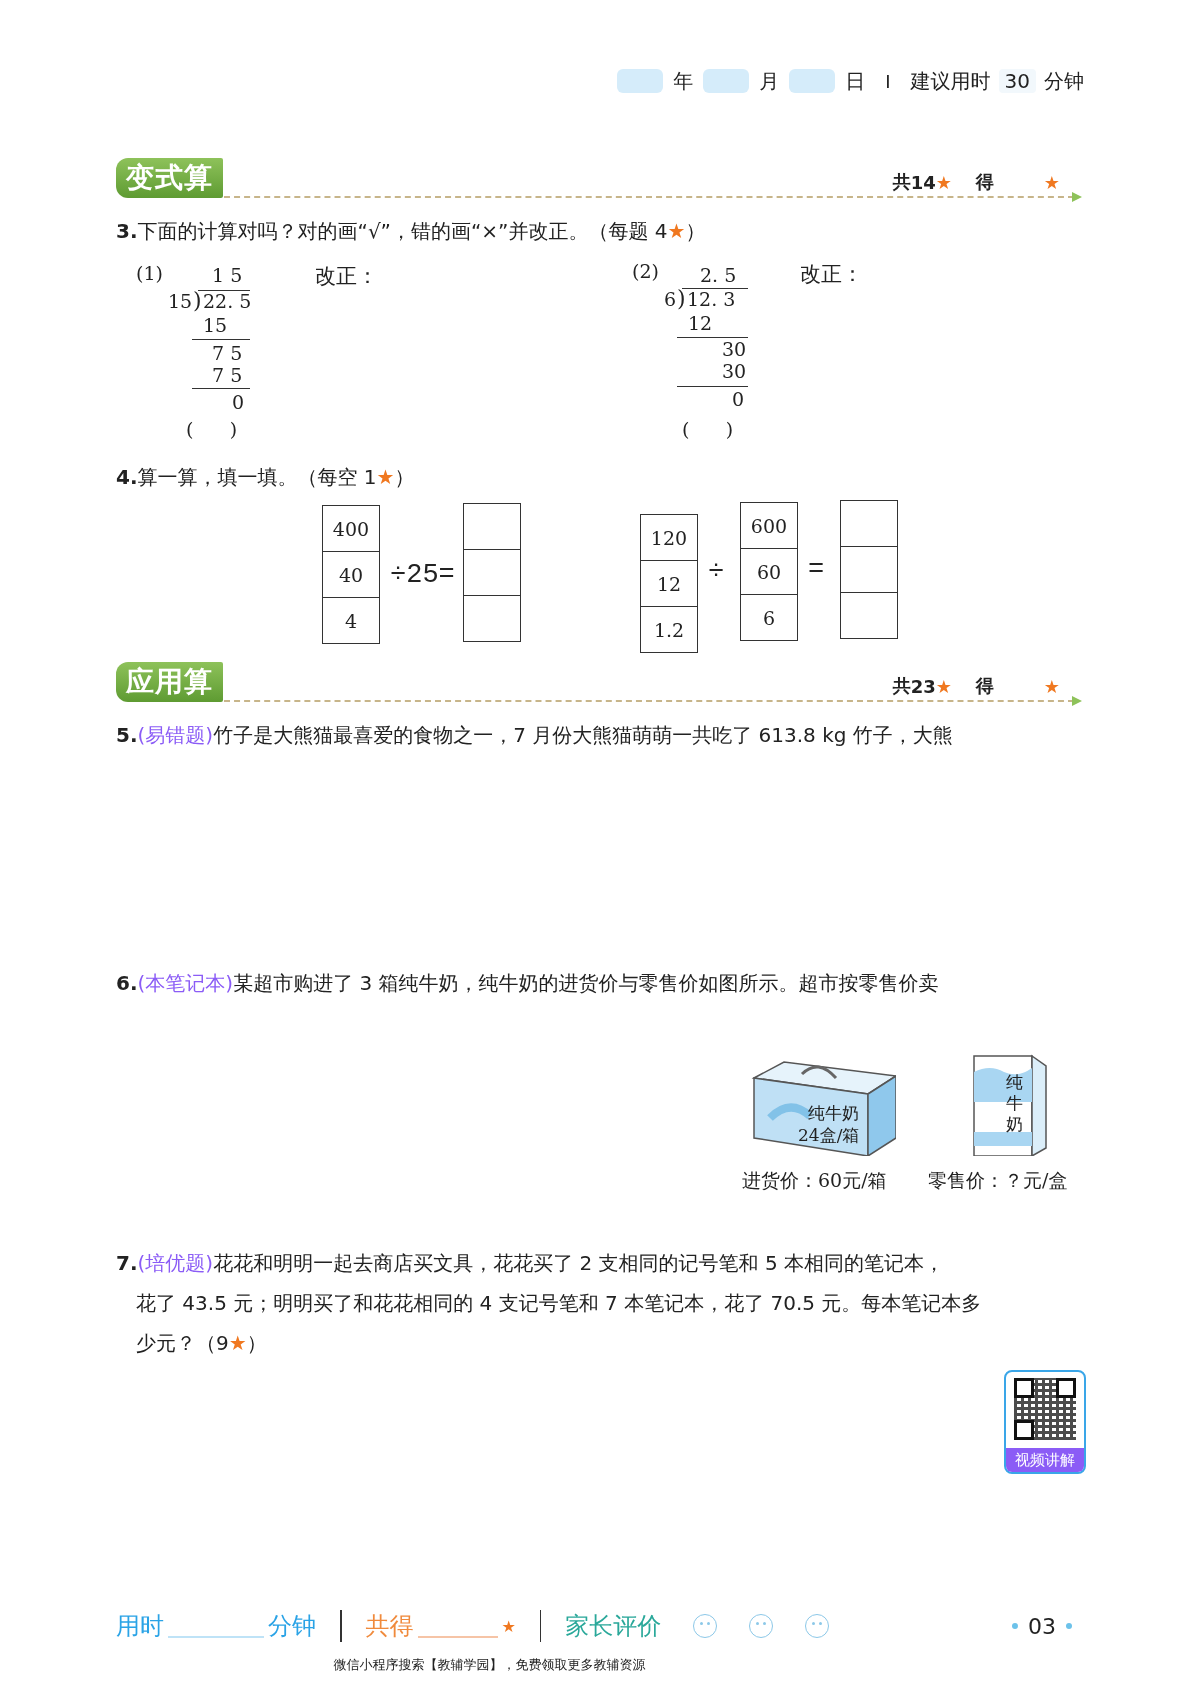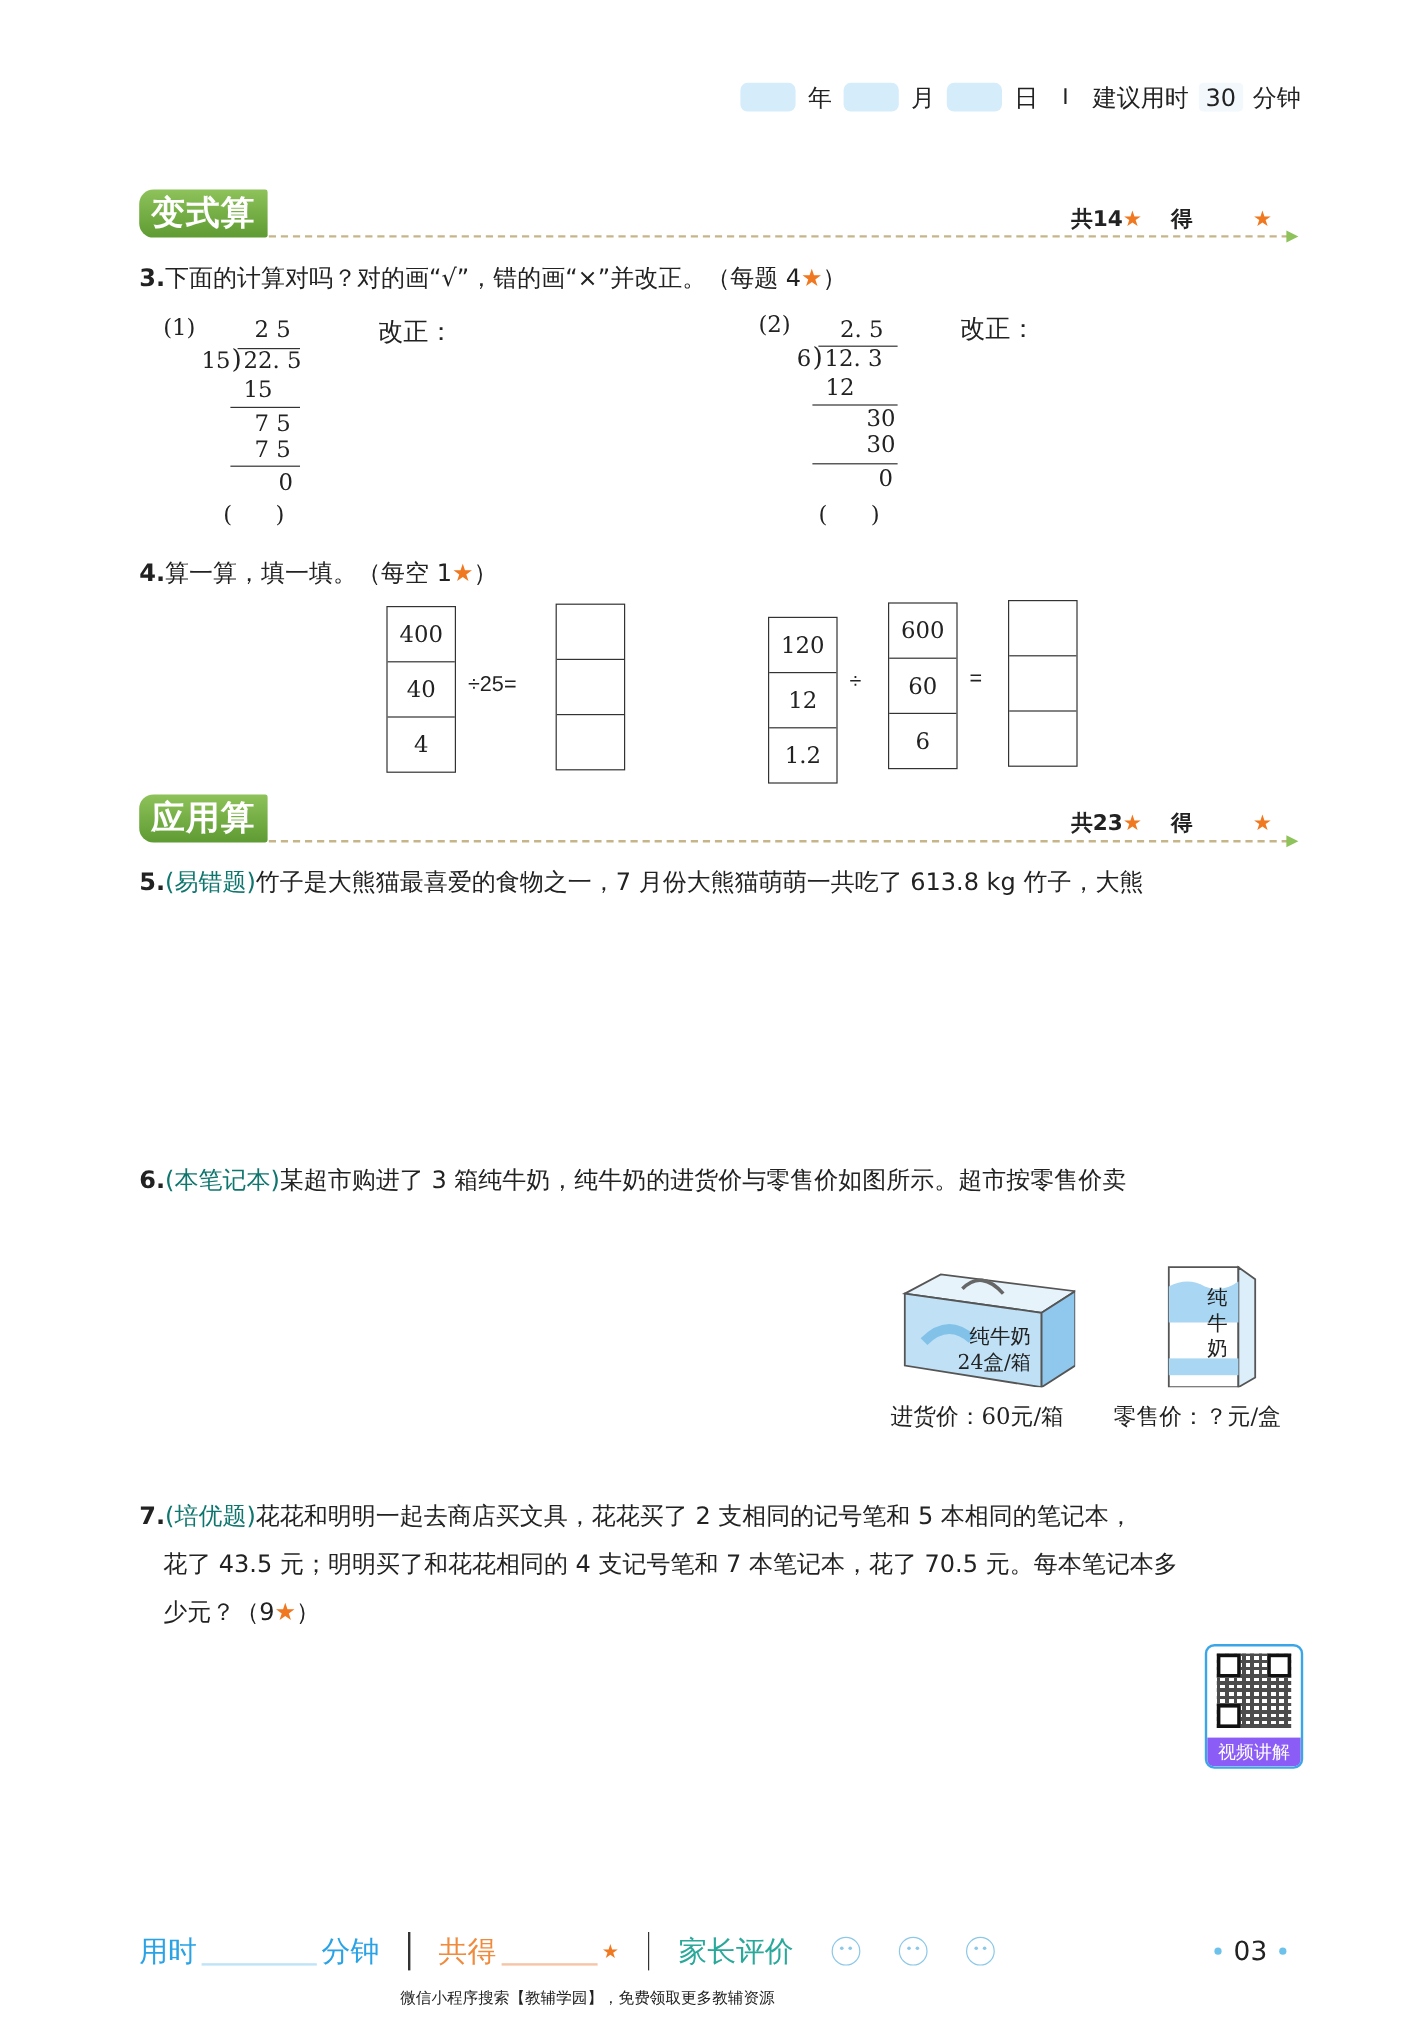--- a/index.html
+++ b/index.html
@@ -16,33 +16,33 @@
   .sec { left:116px; width:966px; height:44px; }
   .sec-tag { position:absolute; left:0; top:0; height:40px; padding:0 10px; background:linear-gradient(#8ec25a,#5e9b32);
              color:#fff; font-size:28px; font-weight:bold; line-height:40px; border-radius:12px 2px 2px 12px; letter-spacing:1px; }
   .sec-line { position:absolute; left:108px; right:8px; bottom:4px; border-bottom:2px dashed #c7b58a; }
   .sec-arrow { position:absolute; right:0; bottom:0; width:0; height:0; border-left:10px solid #8ec25a; border-top:5px solid transparent; border-bottom:5px solid transparent; }
   .sec-score { position:absolute; right:22px; top:12px; font-size:18px; font-weight:bold; display:flex; align-items:center; }
   .star { color:#f07820; }
   
   .q { left:116px; width:966px; font-size:20px; line-height:34px; color:#222; }
   .q .num { font-weight:bold; }
-  .q .tag { color:#0f766e; }
+  .q .tag { color:#8b5cf6; }
   .q .cont { padding-left:20px; }
   
   .ld { font-family:"DejaVu Serif","Liberation Serif",serif; font-size:19px; color:#222; }
   .ld-row { position:absolute; white-space:pre; }
   .ld-line { position:absolute; border-top:1.5px solid #333; }
   .ld-bar { position:absolute; border-top:1.5px solid #333; }
   
   .colbox { position:absolute; width:56px; border:1.5px solid #333; }
   .colbox .cell { height:45px; border-bottom:1.5px solid #333; display:flex; align-items:center; justify-content:center;
                   font-family:"DejaVu Serif","Liberation Serif",serif; font-size:19px; }
   .colbox .cell:last-child { border-bottom:none; }
-  .op { position:absolute; font-family:Liberation Sans, sans-serif; font-size:18px; }
+  .op { position:absolute; font-family:Liberation Mono, monospace; font-size:27px; }
   
   .milkbox { left:750px; top:1058px; width:146px; height:98px; }
   .carton { left:970px; top:1052px; width:78px; height:104px; }
   .price { font-family:"DejaVu Serif","Liberation Serif",serif; font-size:19px; }
   
   .qr { left:1004px; top:1370px; width:78px; height:100px; border:2px solid #3aa6e8; border-radius:8px; overflow:hidden; background:#fff; }
   .qr-code { position:absolute; left:8px; top:6px; width:62px; height:62px;
      background:
        repeating-linear-gradient(90deg,#111 0 3px,transparent 3px 7px),
        repeating-linear-gradient(0deg,#111 0 3px,transparent 3px 6px); opacity:.75; }
@@ -91,21 +91,21 @@
     <span class="star">★</span>
   </div>
 </div>
 
 <div class="abs q" style="top:214px;">
   <span class="num">3.</span><span>下面的计算对吗？对的画“√”，错的画“×”并改正。（每题 4</span><span class="star">★</span><span>）</span>
 </div>
 
 <div class="ld">
   <span class="ld-row abs" style="left:136px;top:262px;">(1)</span>
-  <span class="ld-row abs" style="left:212px;top:264px;">2 5</span>
+  <span class="ld-row abs" style="left:212px;top:264px;">1 5</span>
   <div class="ld-bar" style="left:198px;top:290px;width:52px;"></div>
   <span class="ld-row abs" style="left:168px;top:290px;">15</span>
   <span class="ld-row abs" style="left:193px;top:288px;font-size:22px;">)</span>
   <span class="ld-row abs" style="left:203px;top:290px;">22. 5</span>
   <span class="ld-row abs" style="left:203px;top:314px;">15</span>
   <div class="ld-line" style="left:192px;top:339px;width:58px;"></div>
   <span class="ld-row abs" style="left:212px;top:342px;">7 5</span>
   <span class="ld-row abs" style="left:212px;top:364px;">7 5</span>
   <div class="ld-line" style="left:192px;top:388px;width:58px;"></div>
   <span class="ld-row abs" style="left:232px;top:391px;">0</span>

